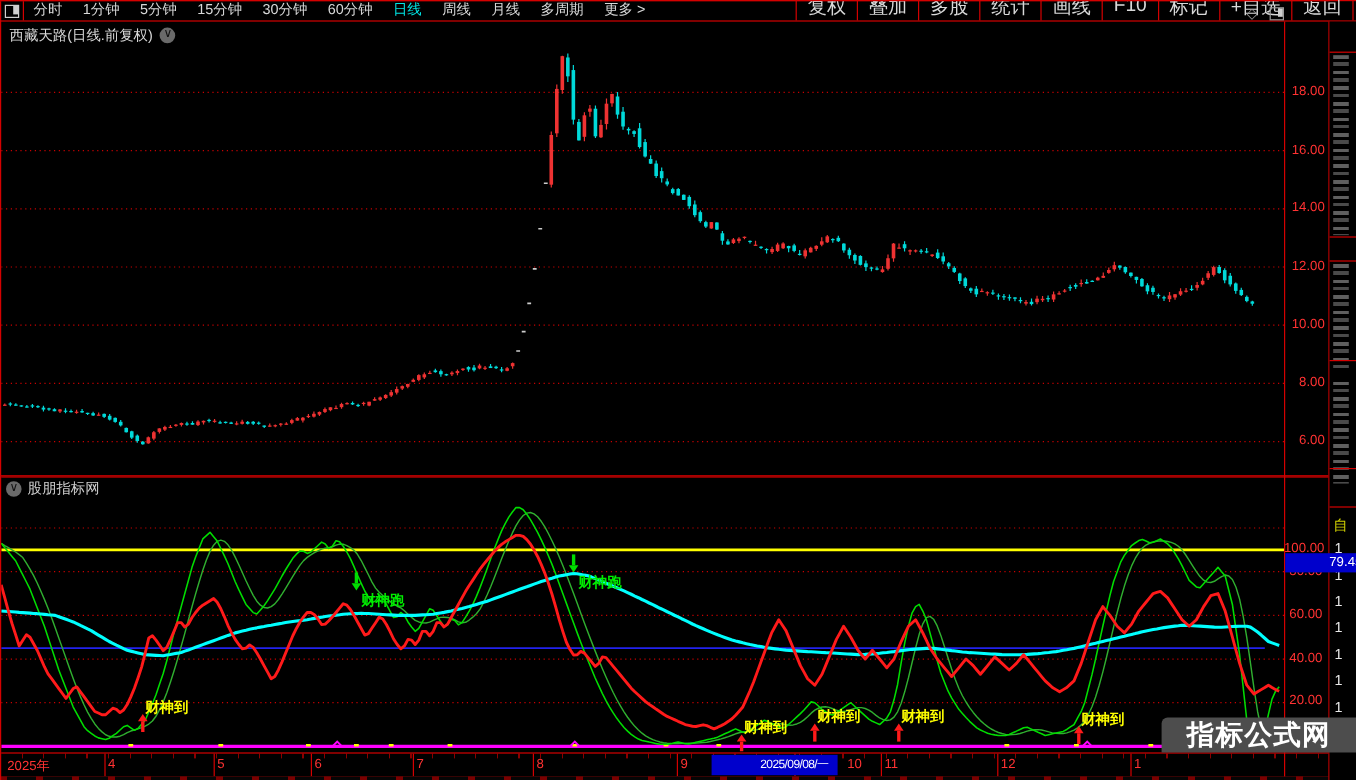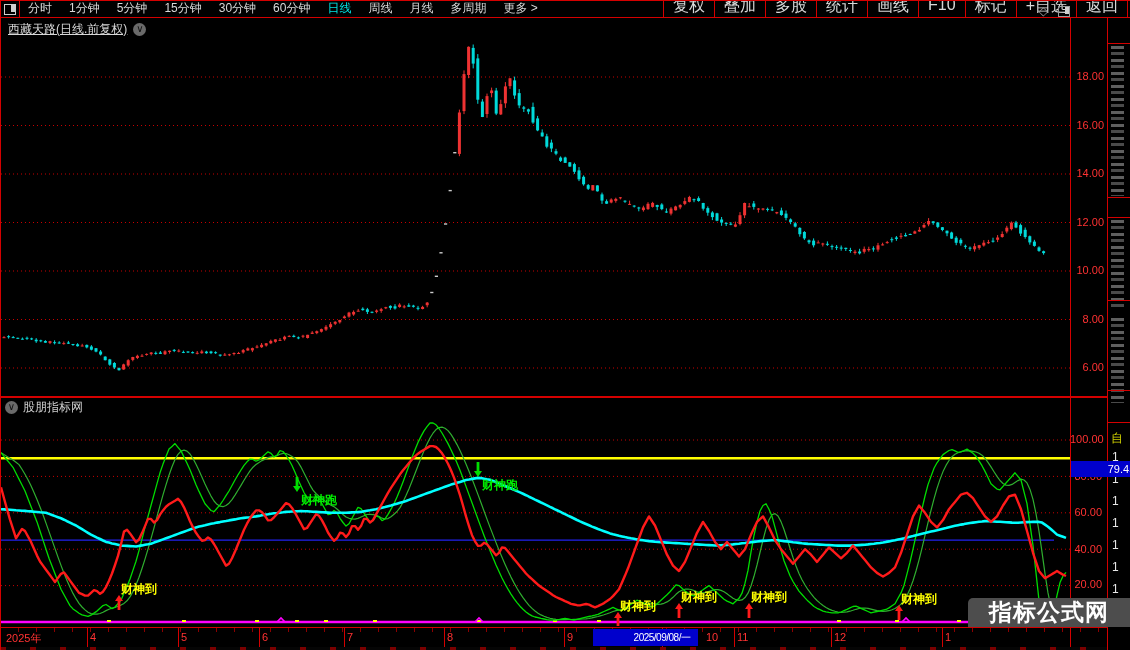--- a/index.html
+++ b/index.html
@@ -13,21 +13,21 @@
   .winicon{width:10px;height:9px;border:1px solid #cfcfcf;position:relative;}
   .winicon::after{content:"";position:absolute;right:0;top:0;width:4px;height:7px;background:#cfcfcf;}
   #tb-left{display:flex;gap:17px;margin-left:8px;flex:1;}
   .tb-item{color:#d8d8d8;font-size:12px;white-space:nowrap;cursor:default;}
   .tb-item.active{color:#00e5e5;}
   #tb-right{display:flex;margin-right:2px;}
   .tb-btn{color:#d8d8d8;font-size:16px;padding:0 9px;border-left:1px solid #d40000;white-space:nowrap;}
   .tb-btn:last-child{border-right:1px solid #d40000;}
   
   #titlerow{position:absolute;left:1px;top:19px;width:1106px;height:20px;display:flex;align-items:center;}
-  #chart-title{color:#d8d8d8;font-size:12px;margin-left:7px;text-decoration:underline;}
+  #chart-title{color:#d8d8d8;font-size:12px;margin-left:7px;}
   .collapse-icon{width:13px;height:13px;border-radius:50%;background:#6a6a6a;color:#111;font-size:10px;
                  line-height:12px;text-align:center;margin-left:6px;}
   #title-icons{position:absolute;right:60px;top:4px;color:#9a9a9a;font-size:12px;display:flex;gap:10px;align-items:center;}
   
   #ind-header{position:absolute;left:1px;top:397px;width:1106px;height:19px;display:flex;align-items:center;
               border-top:1px solid #d40000;background:#000;overflow:hidden;}
   .ind-field{font-size:12px;margin-right:11px;white-space:nowrap;font-weight:bold;}
   #ind-src{color:#cfcfcf;font-size:12px;margin:0 10px 0 5px;font-weight:normal;}
   
   .ylab{position:absolute;width:32px;text-align:right;color:#ff3232;font-size:11px;line-height:13px;}
@@ -619,21 +619,21 @@
   <div id="main-ylabels">
       <span class="ylab" style="left:1072px;top:70px;">18.00</span>
       <span class="ylab" style="left:1072px;top:119px;">16.00</span>
       <span class="ylab" style="left:1072px;top:167px;">14.00</span>
       <span class="ylab" style="left:1072px;top:216px;">12.00</span>
       <span class="ylab" style="left:1072px;top:264px;">10.00</span>
       <span class="ylab" style="left:1072px;top:313px;">8.00</span>
       <span class="ylab" style="left:1072px;top:361px;">6.00</span>
     </div>
   <div id="ind-ylabels">
-      <span class="ylab" style="left:1070px;top:433px;">100.00</span>
+      <span class="ylab" style="left:1070px;top:451px;">100.00</span>
       <span class="ylab" style="left:1070px;top:470px;">80.00</span>
       <span class="ylab" style="left:1070px;top:506px;">60.00</span>
       <span class="ylab" style="left:1070px;top:543px;">40.00</span>
       <span class="ylab" style="left:1070px;top:578px;">20.00</span>
     </div>
   <div class="bluebox" id="ind-crosshair-box" style="left:1071px;top:461px;width:35px;height:16px;line-height:16px;">79.45</div>
 
   <div id="timeline">
       <div class="tl-div" style="left: 86px;"></div>
       <div class="tl-div" style="left: 177px;"></div>

